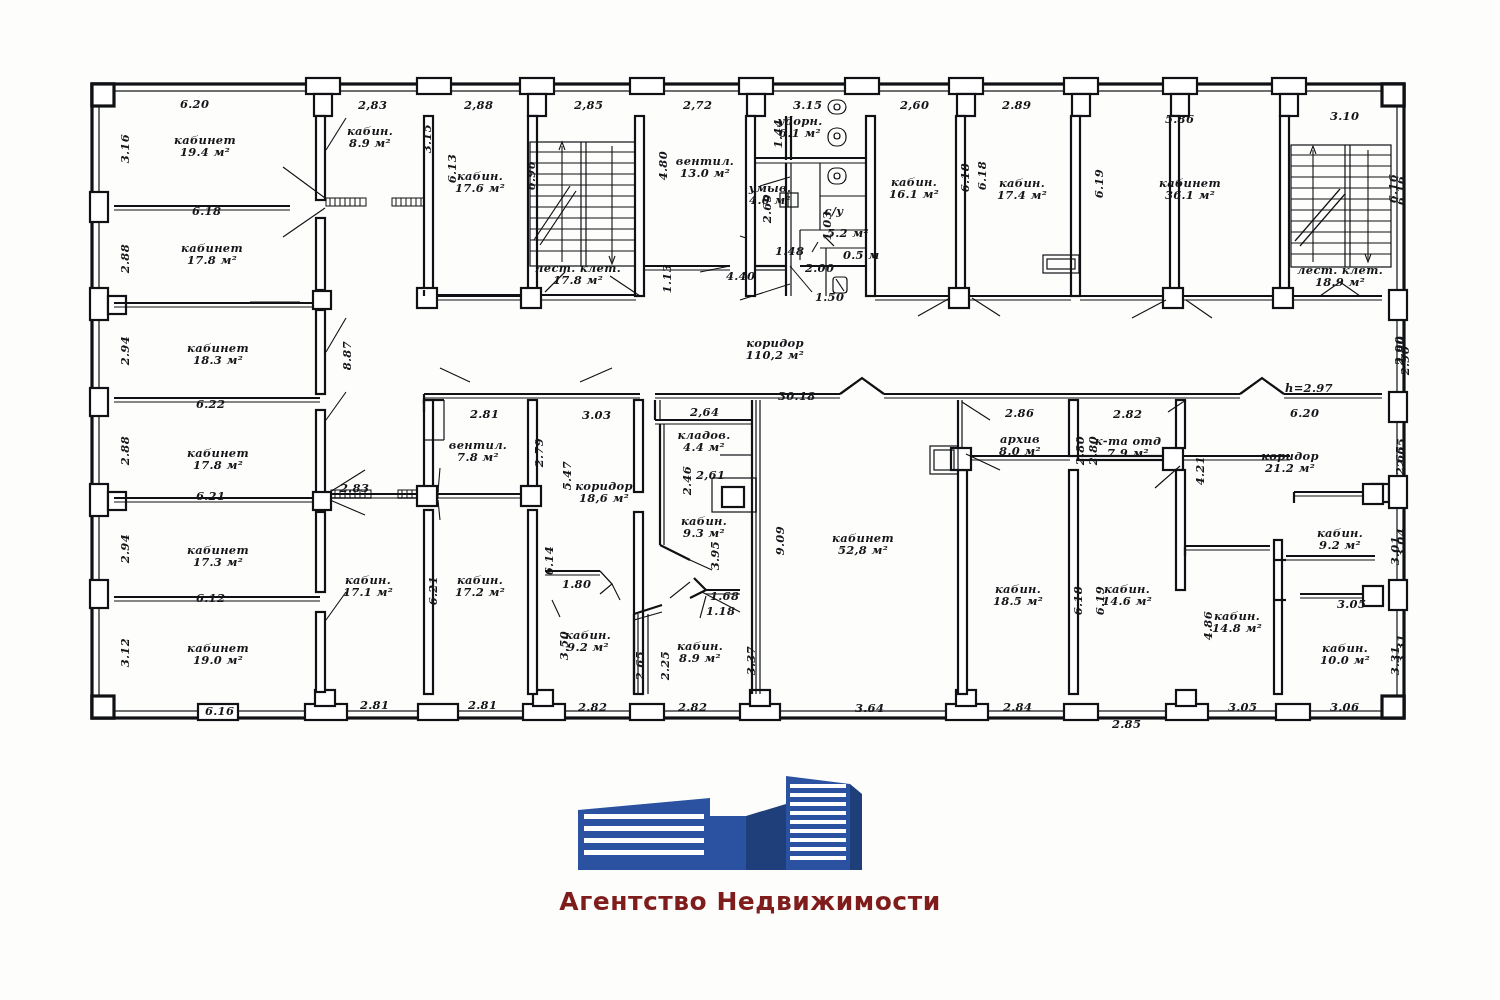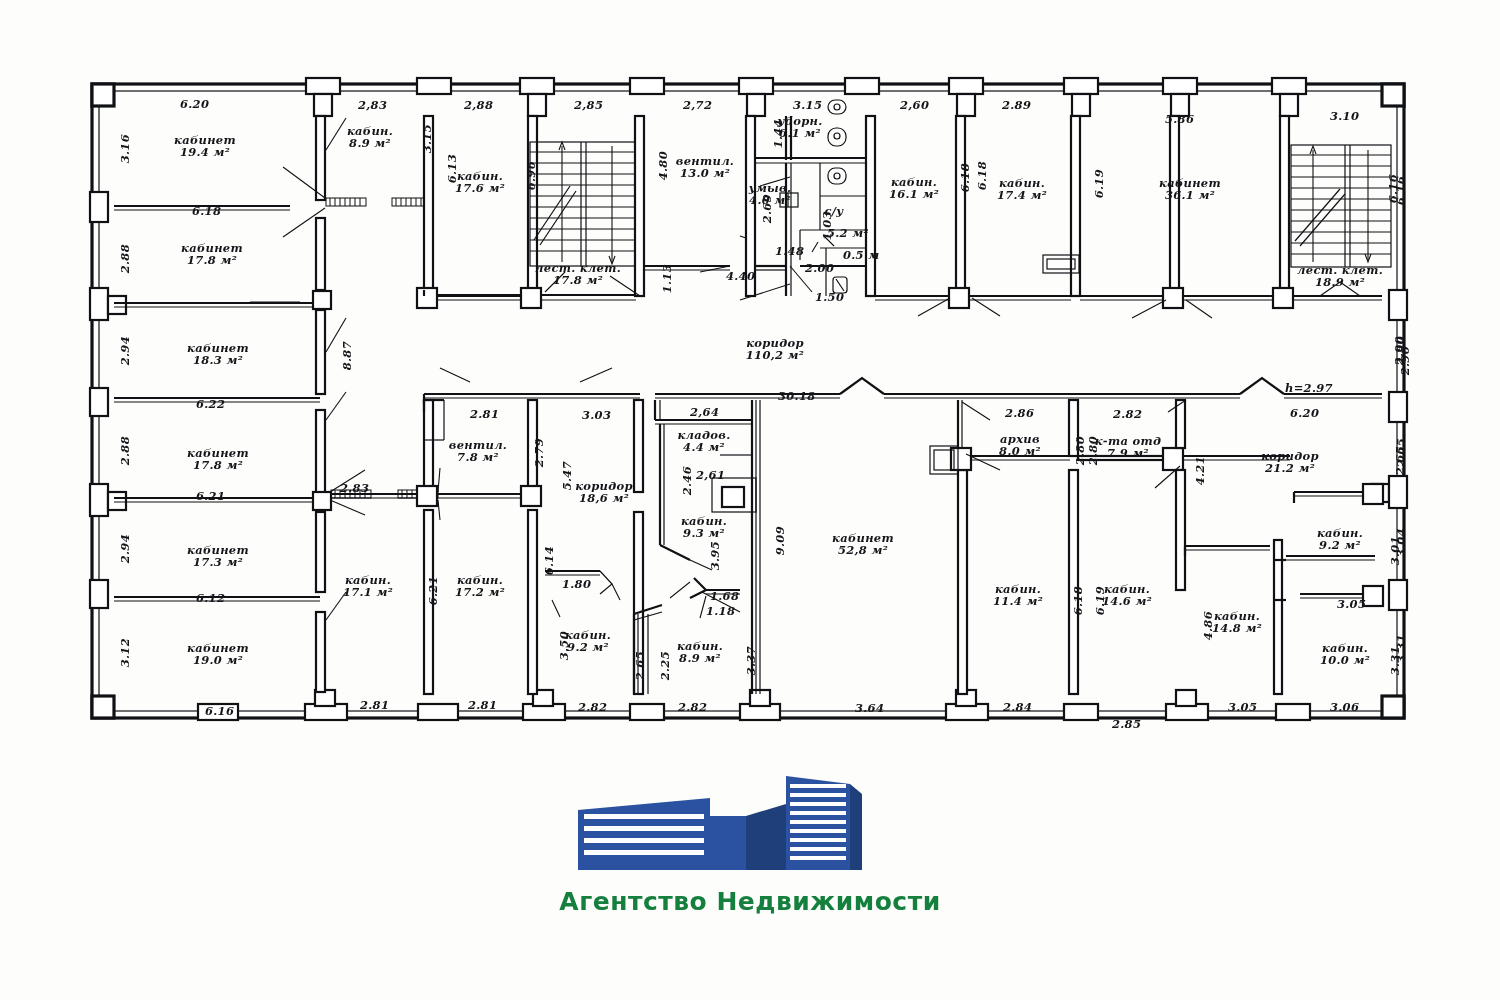--- a/index.html
+++ b/index.html
@@ -454,21 +454,21 @@
       <div class="ann room" style="left: 559px; top: 480px; width: 90px;"><span>коридор</span><span class="l2">18,6 м²</span></div>
       <div class="ann room" style="left: 659px; top: 429px; width: 90px;"><span>кладов.</span><span class="l2">4.4 м²</span></div>
       <div class="ann room" style="left: 659px; top: 515px; width: 90px;"><span>кабин.</span><span class="l2">9.3 м²</span></div>
       <div class="ann room" style="left: 323px; top: 574px; width: 90px;"><span>кабин.</span><span class="l2">17.1 м²</span></div>
       <div class="ann room" style="left: 435px; top: 574px; width: 90px;"><span>кабин.</span><span class="l2">17.2 м²</span></div>
       <div class="ann room" style="left: 543px; top: 629px; width: 90px;"><span>кабин.</span><span class="l2">9.2 м²</span></div>
       <div class="ann room" style="left: 655px; top: 640px; width: 90px;"><span>кабин.</span><span class="l2">8.9 м²</span></div>
       <div class="ann room" style="left: 818px; top: 532px; width: 90px;"><span>кабинет</span><span class="l2">52,8 м²</span></div>
       <div class="ann room" style="left: 975px; top: 433px; width: 90px;"><span>архив</span><span class="l2">8.0 м²</span></div>
       <div class="ann room" style="left: 1083px; top: 435px; width: 90px;"><span>к-та отд</span><span class="l2">7.9 м²</span></div>
-      <div class="ann room" style="left: 973px; top: 583px; width: 90px;"><span>кабин.</span><span class="l2">11.4 м²</span></div>
+      <div class="ann room" style="left: 973px; top: 583px; width: 90px;"><span>кабин.</span><span class="l2">18.5 м²</span></div>
       <div class="ann room" style="left: 1082px; top: 583px; width: 90px;"><span>кабин.</span><span class="l2">14.6 м²</span></div>
       <div class="ann room" style="left: 1245px; top: 450px; width: 90px;"><span>коридор</span><span class="l2">21.2 м²</span></div>
       <div class="ann room" style="left: 1295px; top: 527px; width: 90px;"><span>кабин.</span><span class="l2">9.2 м²</span></div>
       <div class="ann room" style="left: 1192px; top: 610px; width: 90px;"><span>кабин.</span><span class="l2">14.8 м²</span></div>
       <div class="ann room" style="left: 1300px; top: 642px; width: 90px;"><span>кабин.</span><span class="l2">10.0 м²</span></div>
     </div>
 
   <div id="dims-layer">
       <div class="ann dim" style="left: 180px; top: 98px;">6.20</div>
       <div class="ann dim" style="left: 358px; top: 99px;">2,83</div>
@@ -582,16 +582,16 @@
       <polygon points="28,38 160,26 160,44 196,44 196,98 28,98" fill="#2a52a0"></polygon>
       <g fill="#ffffff">
         <rect x="34" y="42" width="120" height="5"></rect>
         <rect x="34" y="54" width="120" height="5"></rect>
         <rect x="34" y="66" width="120" height="5"></rect>
         <rect x="34" y="78" width="120" height="5"></rect>
       </g>
       <polygon points="196,44 236,32 236,98 196,98" fill="#1f3f7a"></polygon>
       <polygon points="200,56 232,50 232,66 200,70" fill="#ffffff" opacity="0"></polygon>
     </svg>
-    <div class="sub" style="color:#15803d">Агентство Недвижимости</div>
+    <div class="sub" style="color:#7f1d1d">Агентство Недвижимости</div>
   </div>
 
 </div>
 
 </body></html>

